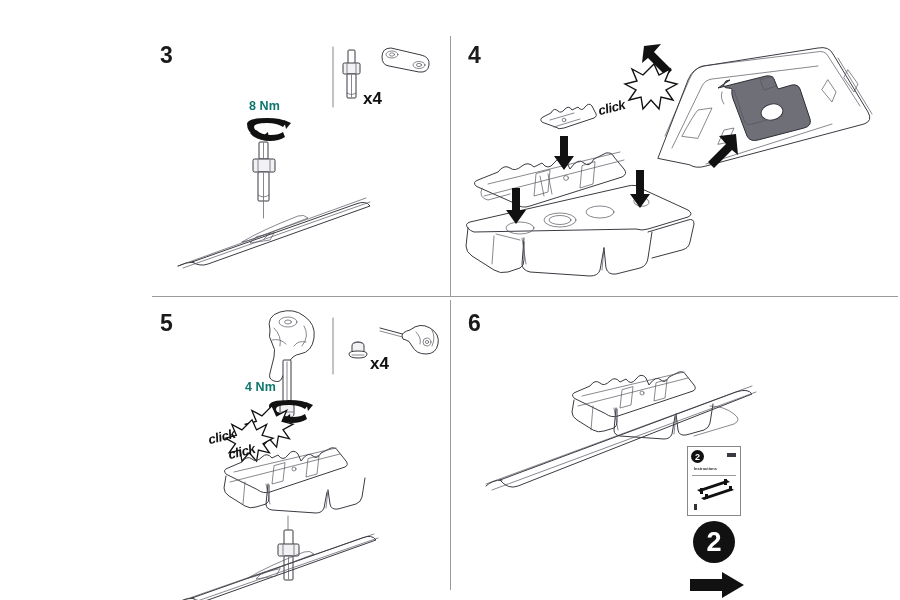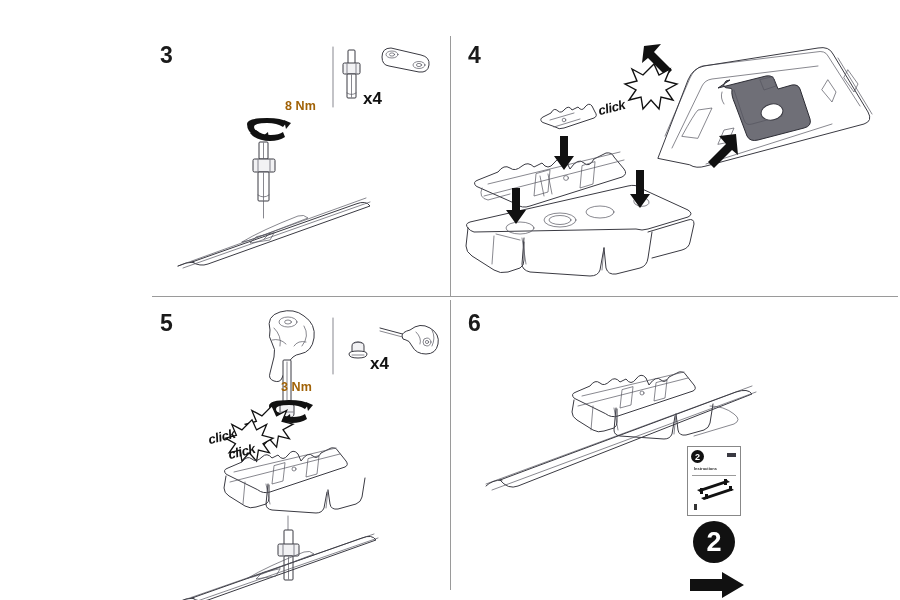--- a/index.html
+++ b/index.html
@@ -42,24 +42,23 @@
     color: #1a1a1a;
     letter-spacing: -0.5px;
     line-height: 1;
   }
 
   
   .torque-label {
     position: absolute;
     font-size: 12.5px;
     font-weight: bold;
-    color: #a16207;
+    color: #0f766e;
     white-space: nowrap;
     letter-spacing: 0.1px;
-    margin-left: 36px;
   }
   .qty-label {
     position: absolute;
     font-size: 17px;
     font-weight: bold;
     color: #111;
     white-space: nowrap;
   }
   .click-label {
     position: absolute;
@@ -356,21 +355,21 @@
       <path class="ln-thin" d="M26 18 q8 8 6 18 M56 16 q6 10 -2 20"></path>
       <path class="ln-thin" d="M24 30 q8 -2 14 4 M58 32 q-8 -2 -12 4"></path>
 
       <rect class="fill-w" x="35" y="50" width="8" height="46" rx="1"></rect>
       <line class="ln-thin" x1="39" y1="52" x2="39" y2="95"></line>
 
       <path class="fill-lt" d="M32 96 q0 -3 7 -3 q7 0 7 3 l0 8 q0 4 -7 4 q-7 0 -7 -4 z"></path>
       <path class="ln-thin" d="M33 102 h12"></path>
     </svg>
 
-    <div class="torque-label" style="left:245px; top:84px;">3 Nm</div>
+    <div class="torque-label" style="left:245px; top:84px;">4 Nm</div>
 
     <svg class="art" style="left:262px; top:102px;" width="54" height="26" viewBox="0 0 54 26">
       <path class="blk" d="M7 8 q0 -6 20 -6 q15 0 20 4 l-4 5 q-6 -4 -16 -4 q-13 0 -13 4 q0 3 5 5 l-2 5 q-10 -4 -10 -13 z"></path>
       <path class="blk" d="M44 4 l7 3 l-5 6 z"></path>
       <path class="blk" d="M16 14 q5 5 15 5 q8 0 12 -3 l2 5 q-6 4 -15 4 q-14 0 -20 -8 z"></path>
       <path class="blk" d="M28 16 l-5 4 l6 4 z"></path>
     </svg>
 
     <svg class="art" style="left:248px; top:108px;" width="48" height="44" viewBox="0 0 52 48">
       <path class="starburst" d="M26 2 l5 11 l11 -6 l-5 12 l12 3 l-11 6 l7 10 l-12 -3 l-2 12 l-8 -9 l-8 9 l-2 -12 l-12 3 l7 -10 l-11 -6 l12 -3 l-5 -12 l11 6 z"></path>

